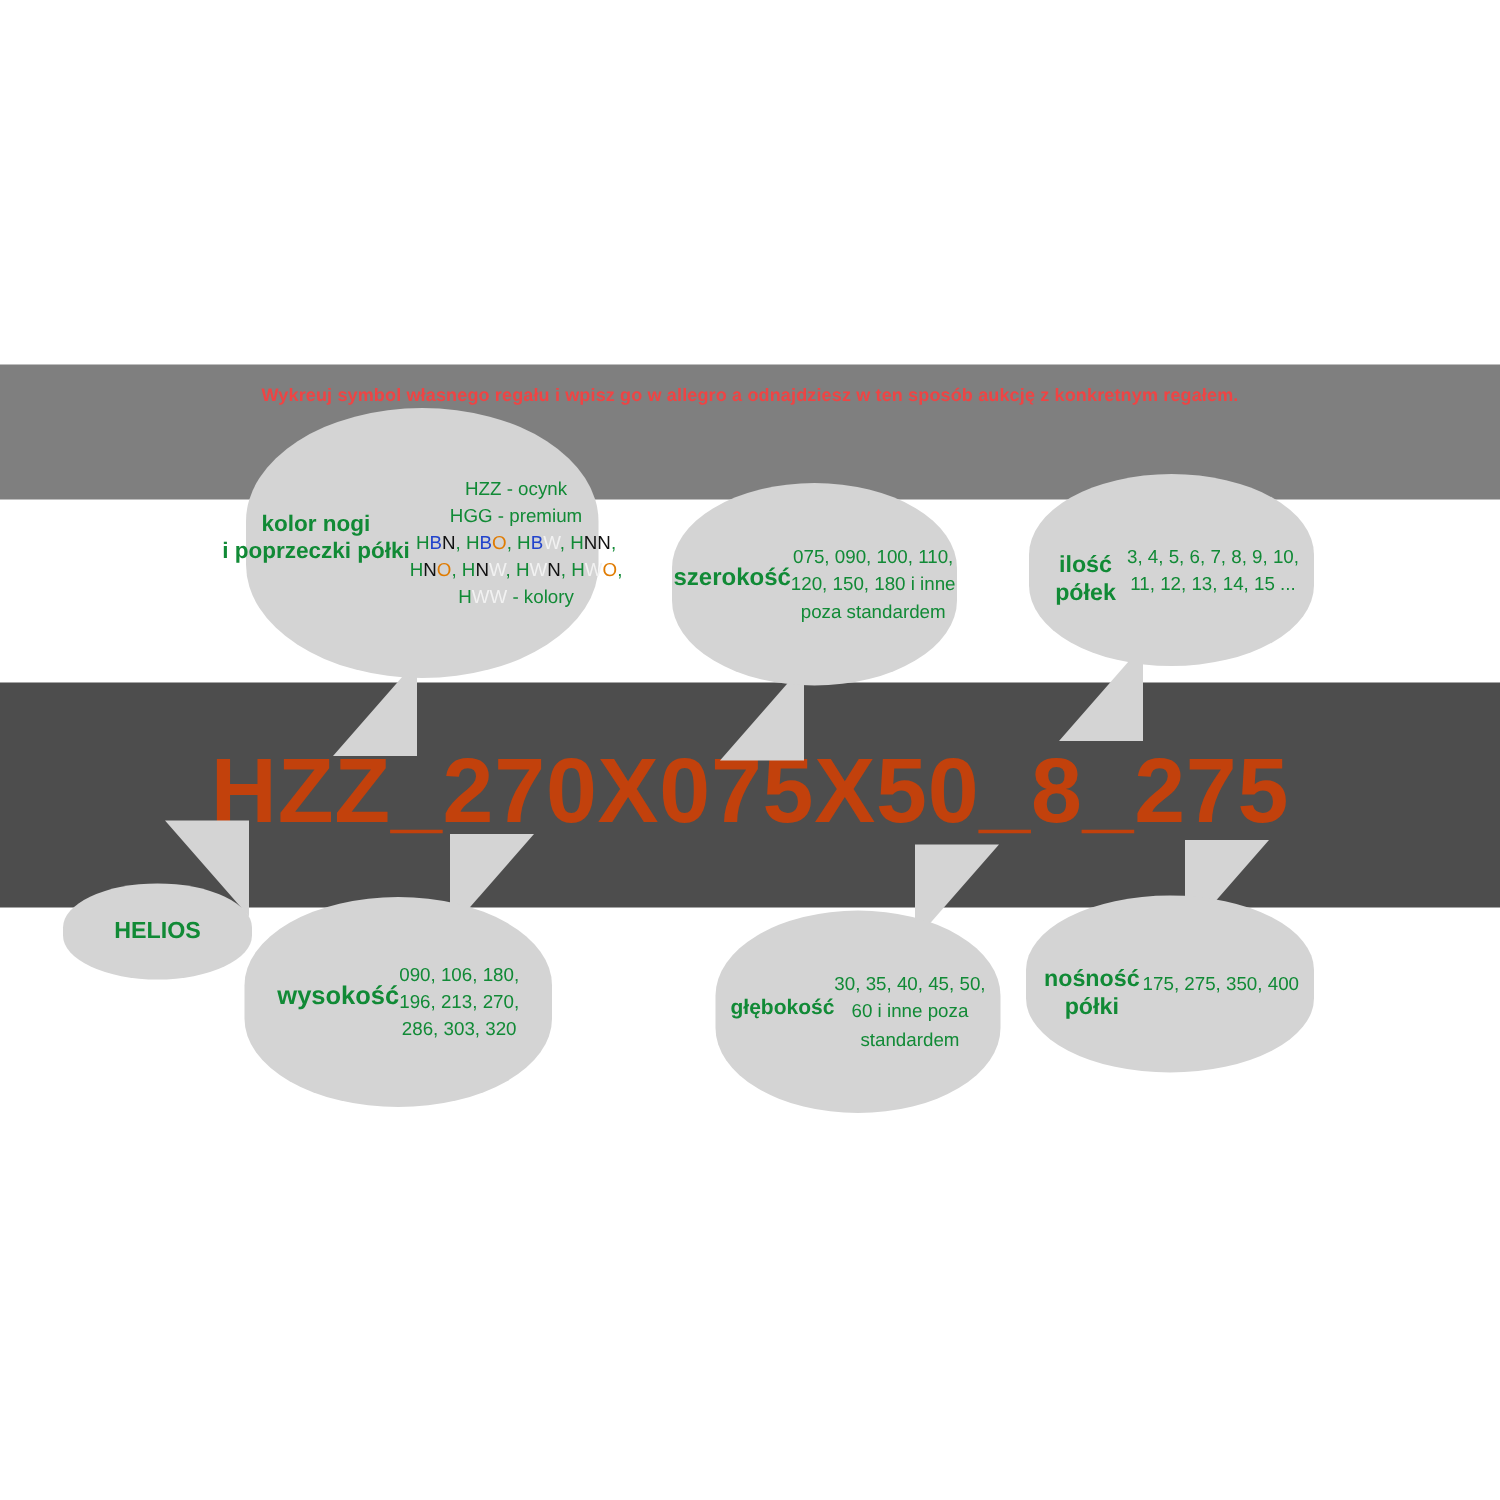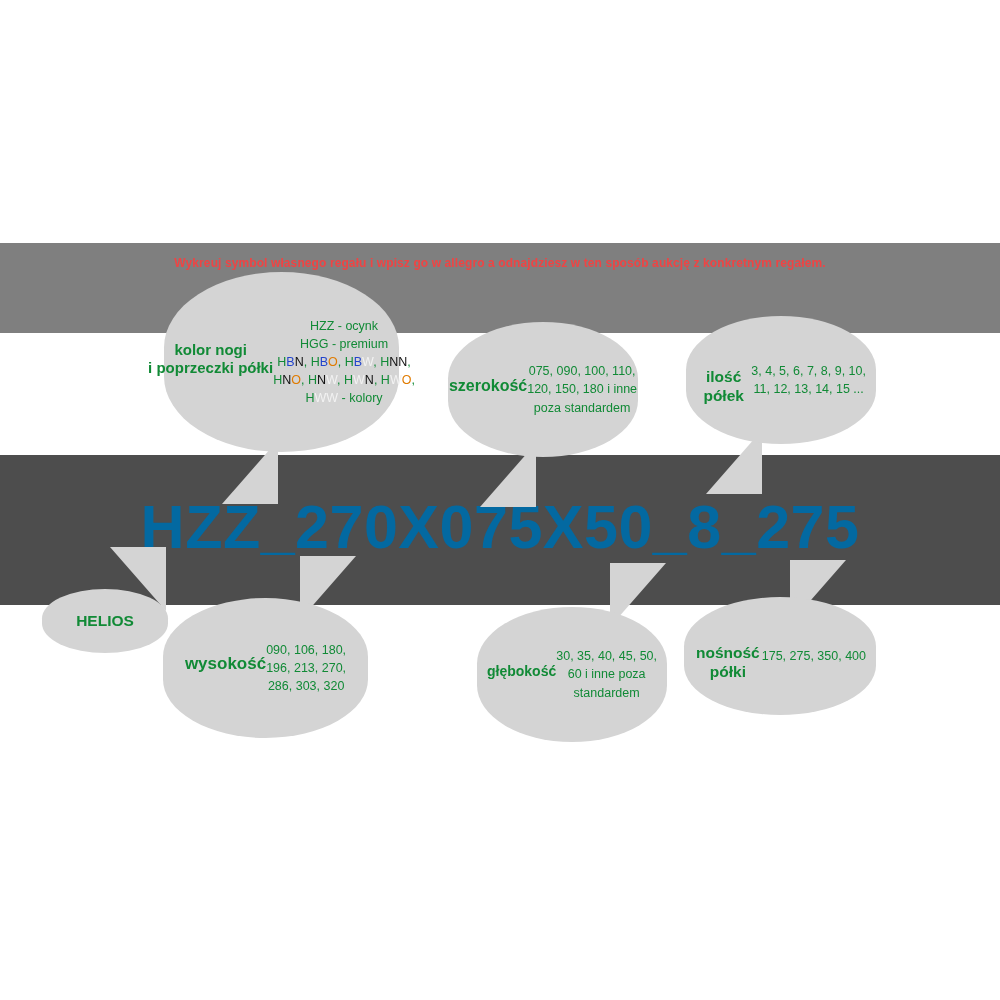--- a/index.html
+++ b/index.html
@@ -55,21 +55,21 @@
     letter-spacing: 0.1px;
   }
 
   
   .code {
     position: absolute;
     left: 0;
     top: 492px;
     width: 1000px;
     text-align: center;
-    color: #0369a1;
+    color: #c2410c;
     font-size: 61px;
     font-weight: bold;
     letter-spacing: 0.5px;
     white-space: nowrap;
   }
 
   
   .bubble {
     position: absolute;
     background: #d4d4d4;

